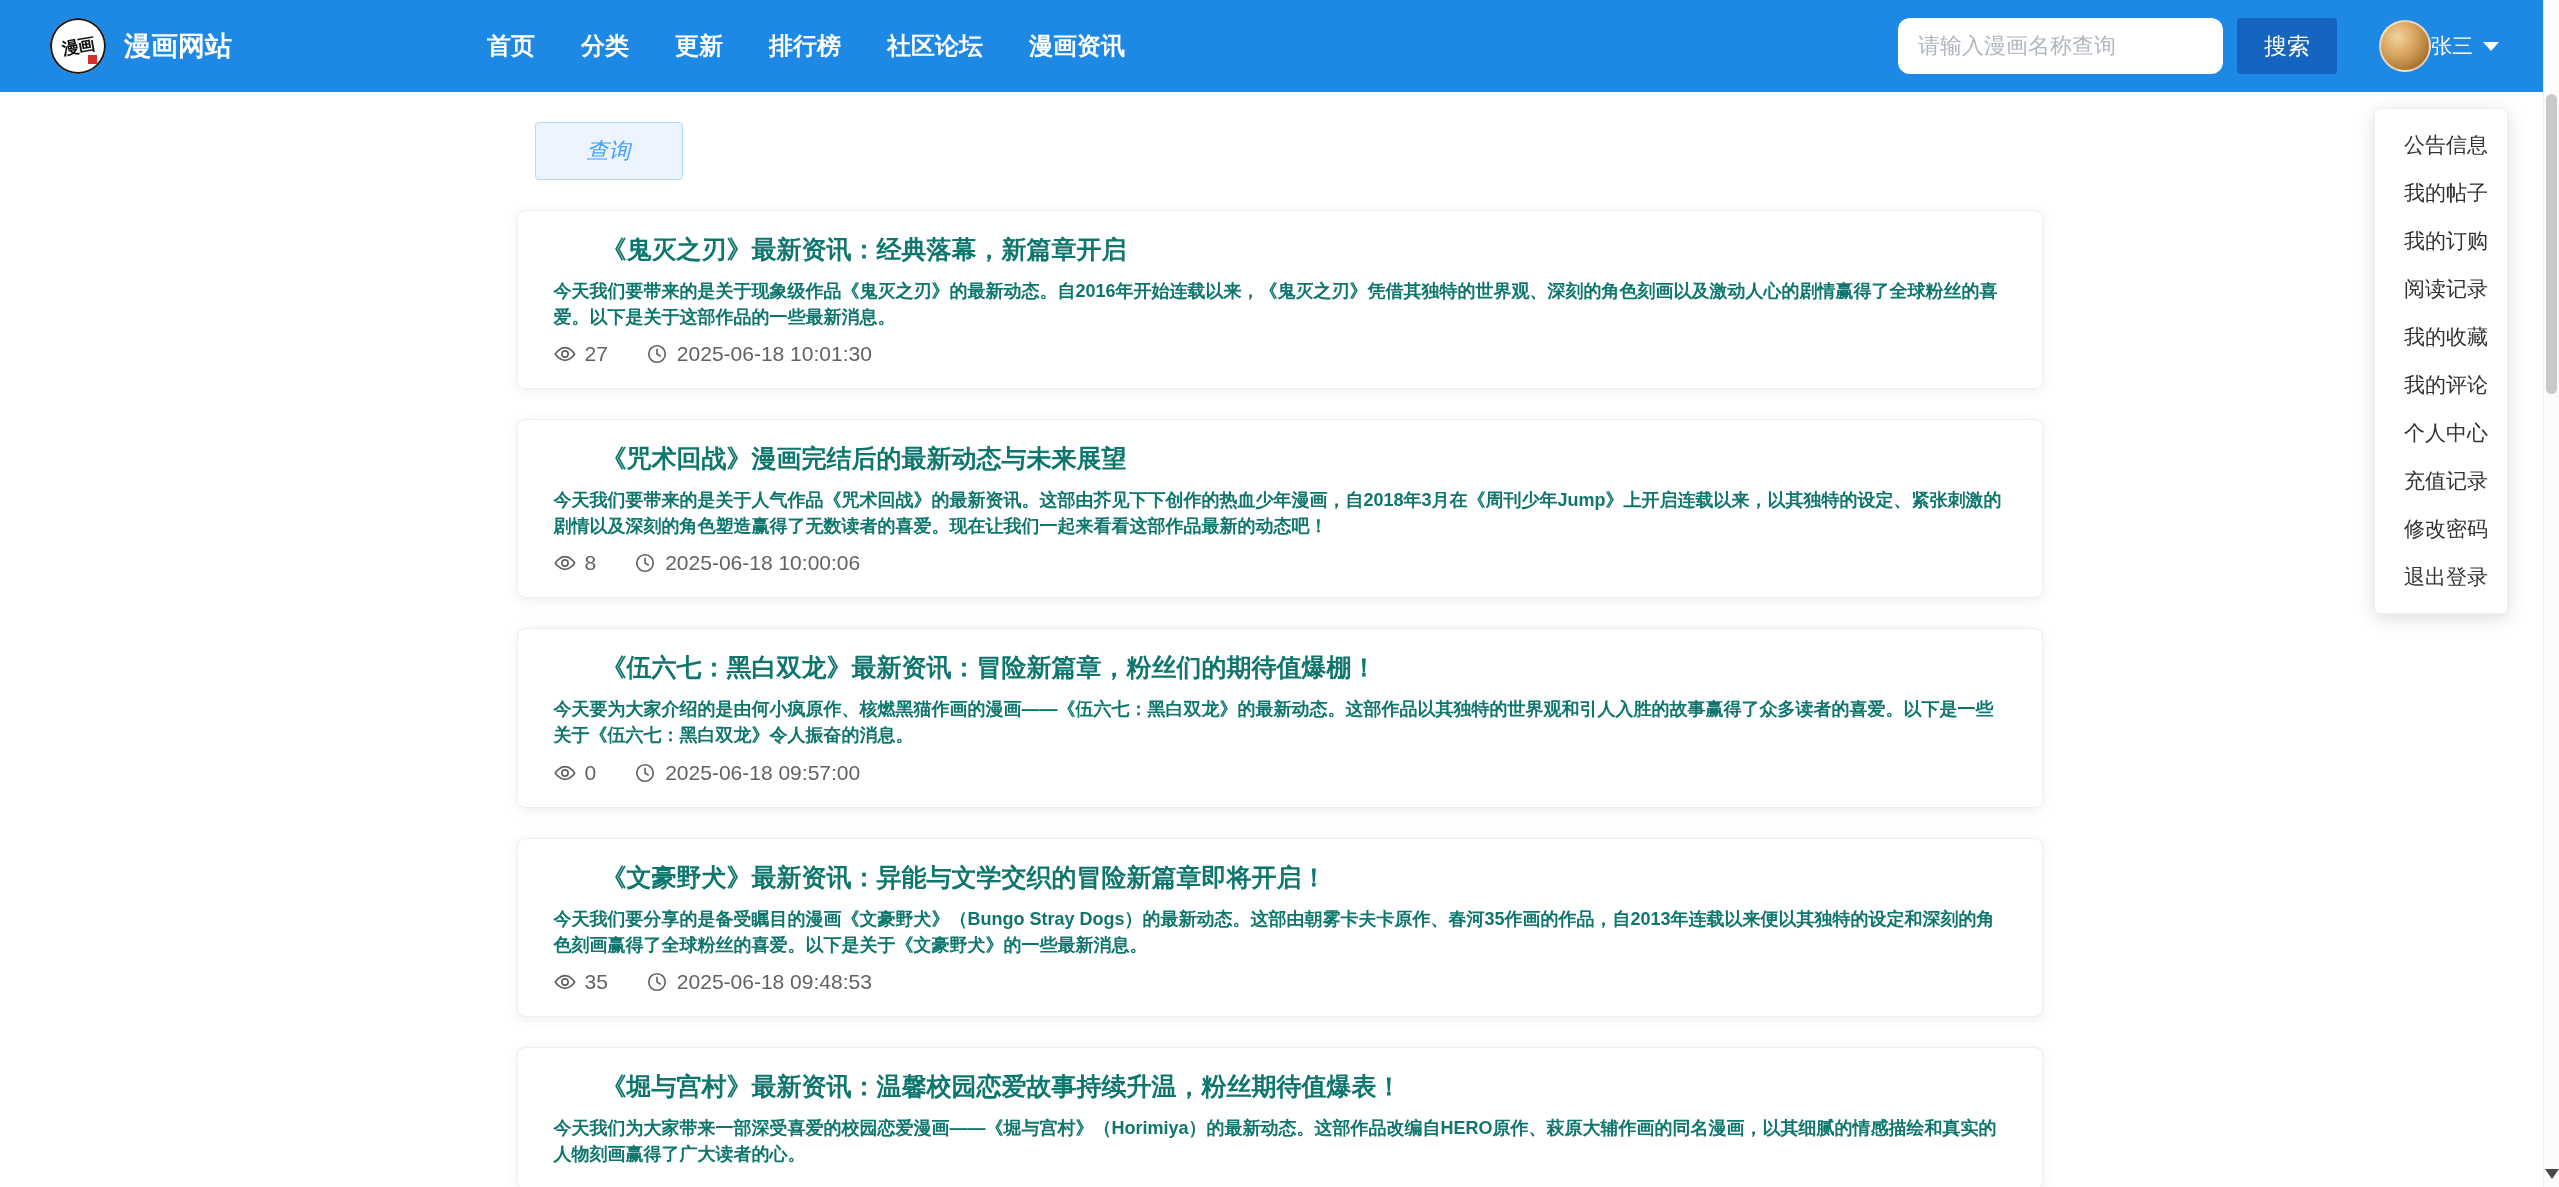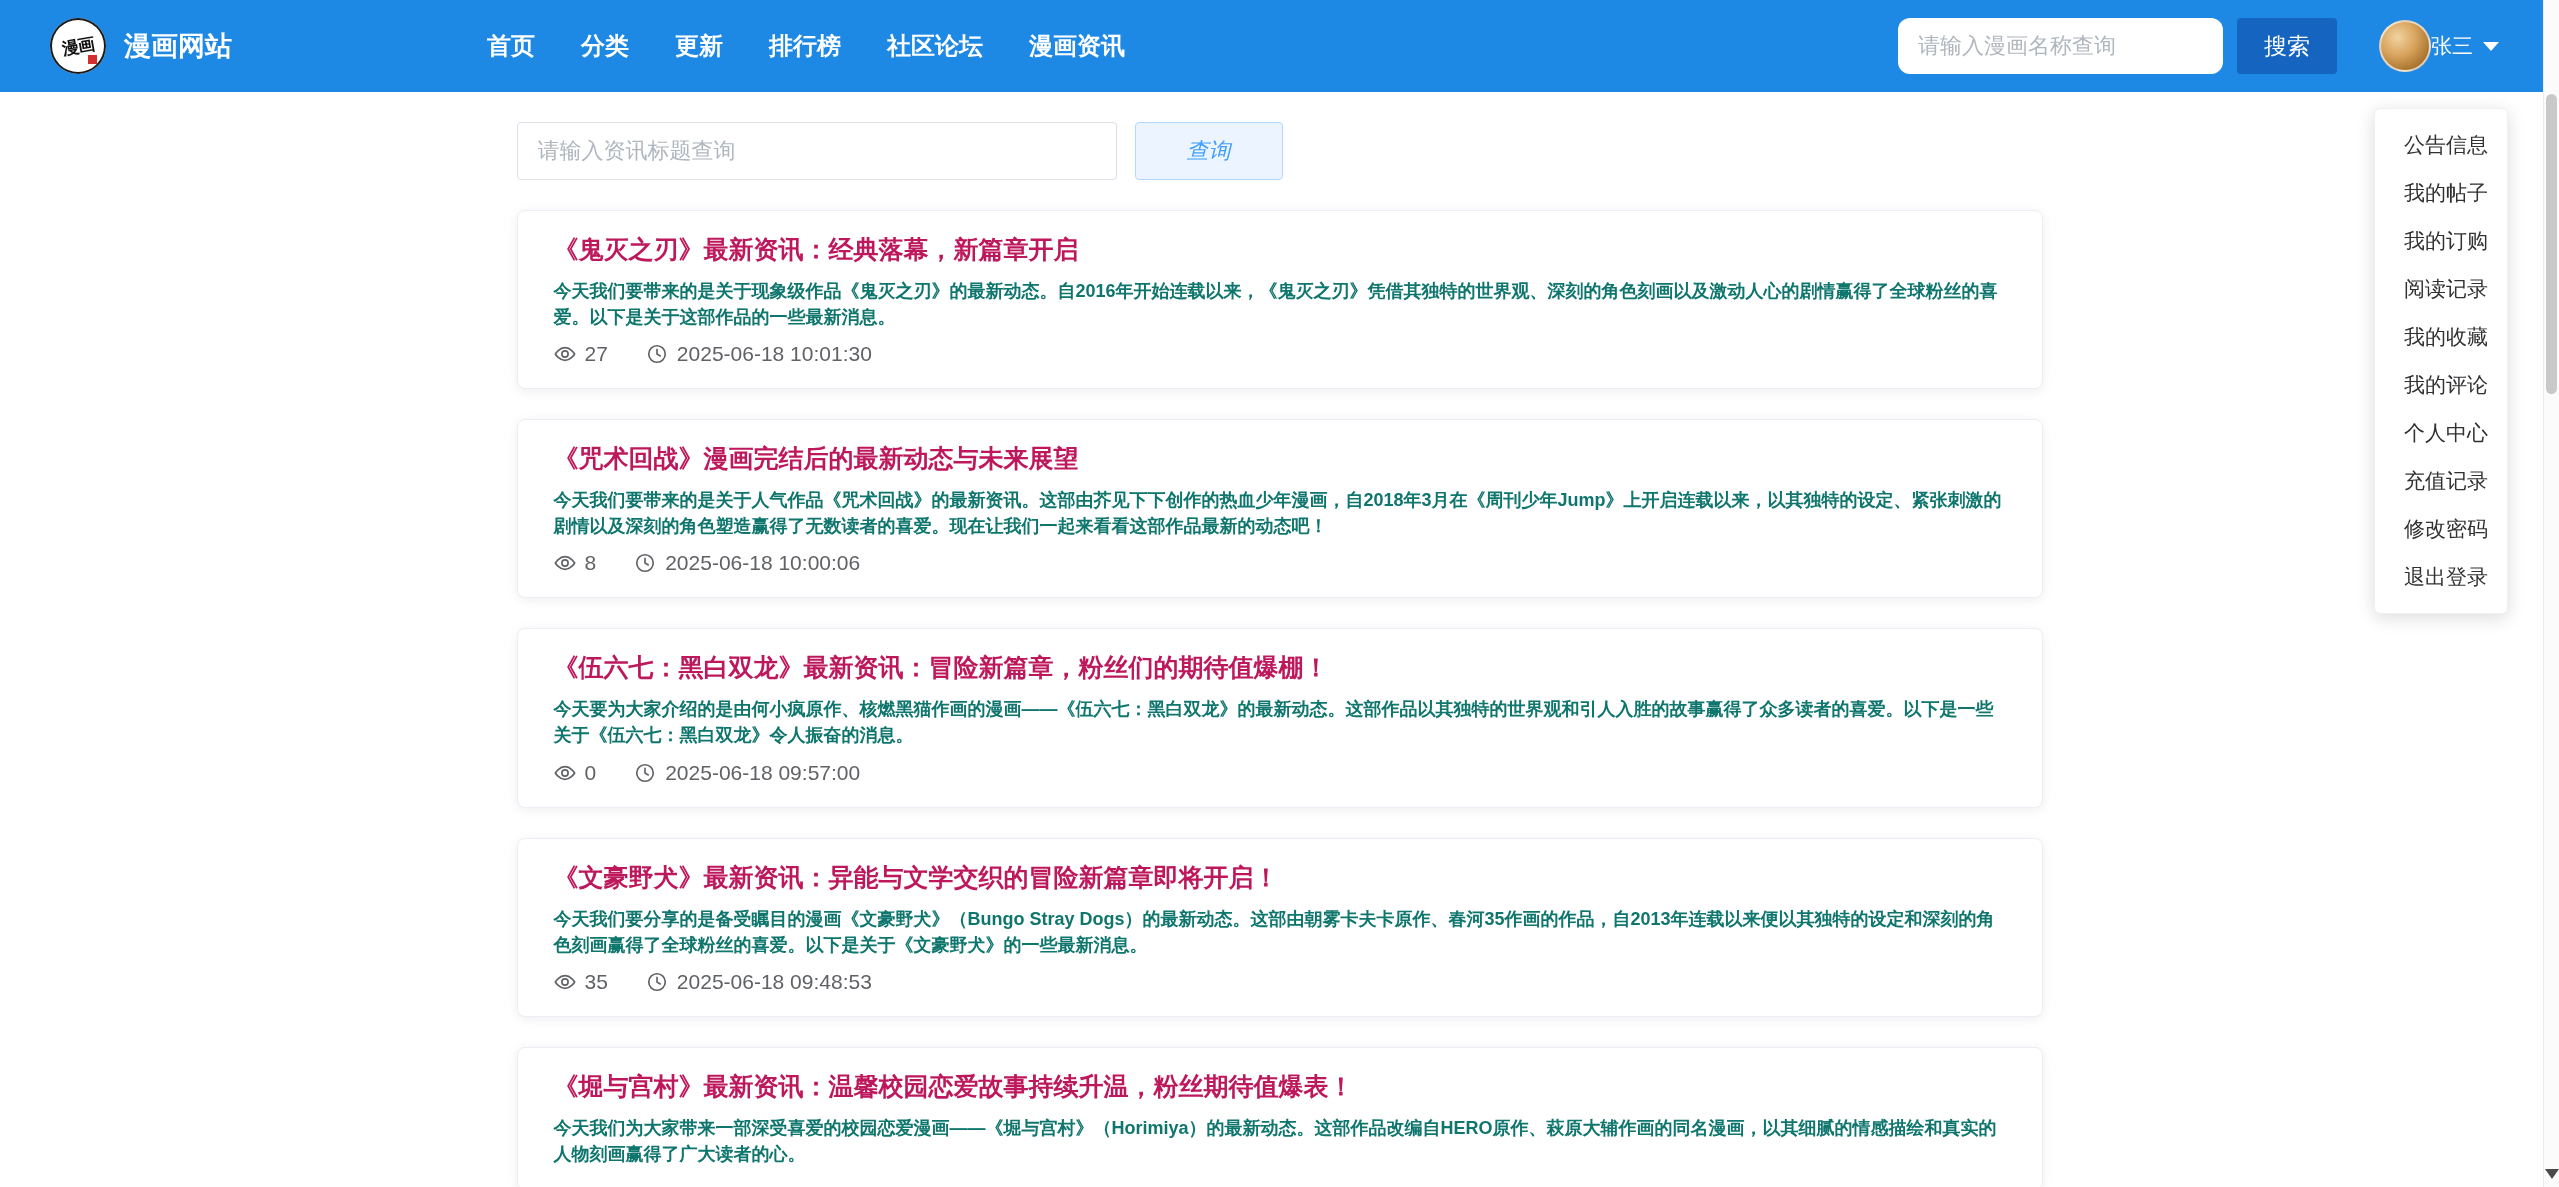--- a/index.html
+++ b/index.html
@@ -88,21 +88,21 @@
   .articles { margin-top: 30px; }
   .article-card {
     background: #fff;
     border: 1px solid #ebeef5;
     border-radius: 8px;
     box-shadow: 0 2px 12px rgba(0,0,0,0.07);
     padding: 22px 36px;
     margin-bottom: 30px;
     cursor: pointer;
   }
-  .article-title { font-size: 25px; font-weight: bold; color: #be185d; margin-bottom: 12px; }
+  .article-title { font-size: 25px; font-weight: bold; color: #0f766e; margin-bottom: 12px; margin-left: 48px; }
   .article-excerpt { font-size: 18px; color: #0f766e; line-height: 1.45; font-weight: bold; }
   .article-meta { display: flex; align-items: center; margin-top: 12px; color: #606266; font-size: 21px; }
   .meta-item { display: flex; align-items: center; gap: 9px; }
   .meta-item + .meta-item { margin-left: 38px; }
   .meta-icon svg { display: block; }
 
   
   .user-menu {
     position: absolute; top: 108px; right: 51px; width: 134px;
     background: #fff; border-radius: 6px;
@@ -163,21 +163,20 @@
   <div class="user-area">
     <div class="avatar"></div>
     <span class="user-name">张三</span>
     <span class="caret-down"></span>
   </div>
 </header>
 
 <main>
 
   <div class="news-search">
-    <input type="text" placeholder="请输入资讯标题查询" style="">
     <button class="query-btn">查询</button>
   </div>
 
   <section class="articles">
 
     <article class="article-card">
       <h3 class="article-title">《鬼灭之刃》最新资讯：经典落幕，新篇章开启</h3>
       <p class="article-excerpt">今天我们要带来的是关于现象级作品《鬼灭之刃》的最新动态。自2016年开始连载以来，《鬼灭之刃》凭借其独特的世界观、深刻的角色刻画以及激动人心的剧情赢得了全球粉丝的喜爱。以下是关于这部作品的一些最新消息。</p>
       <div class="article-meta">
         <span class="meta-item">

